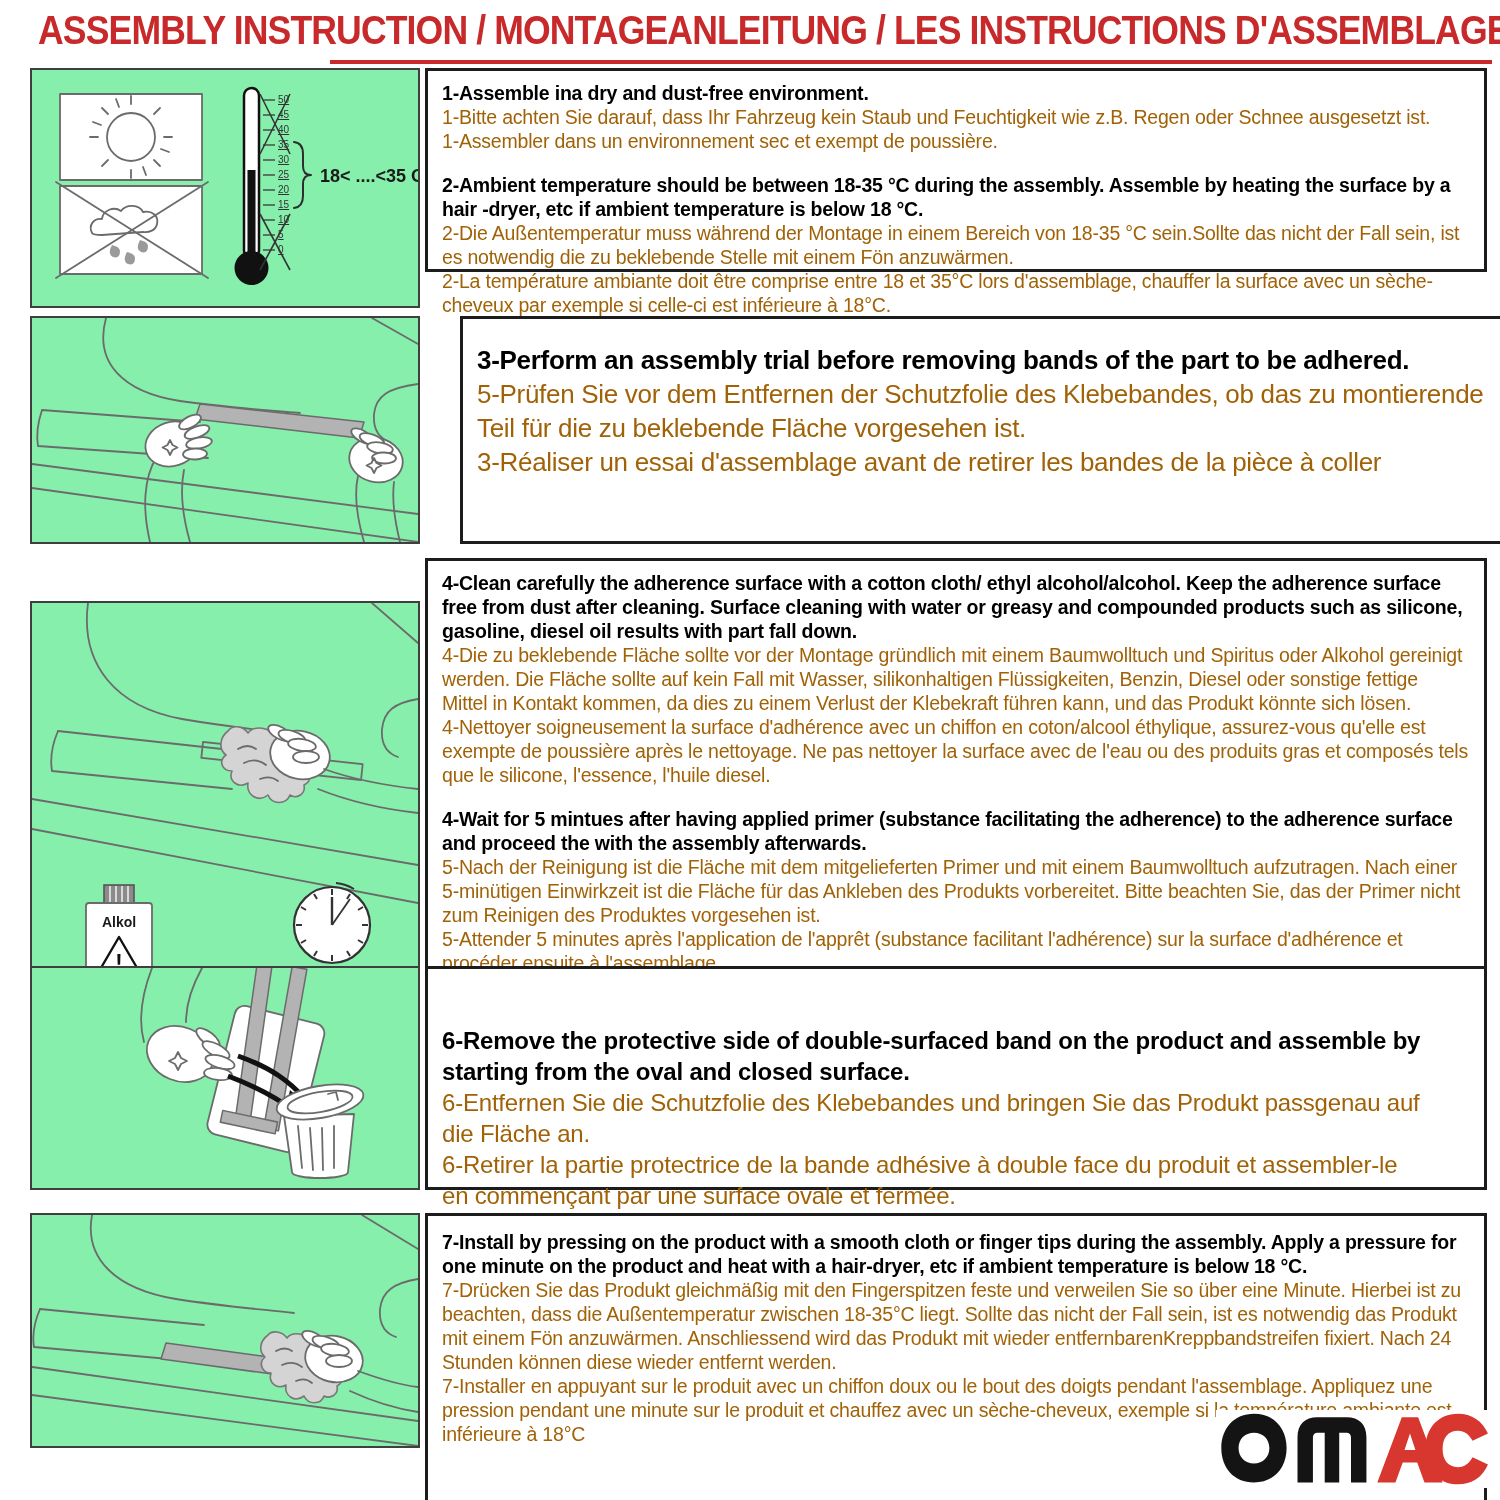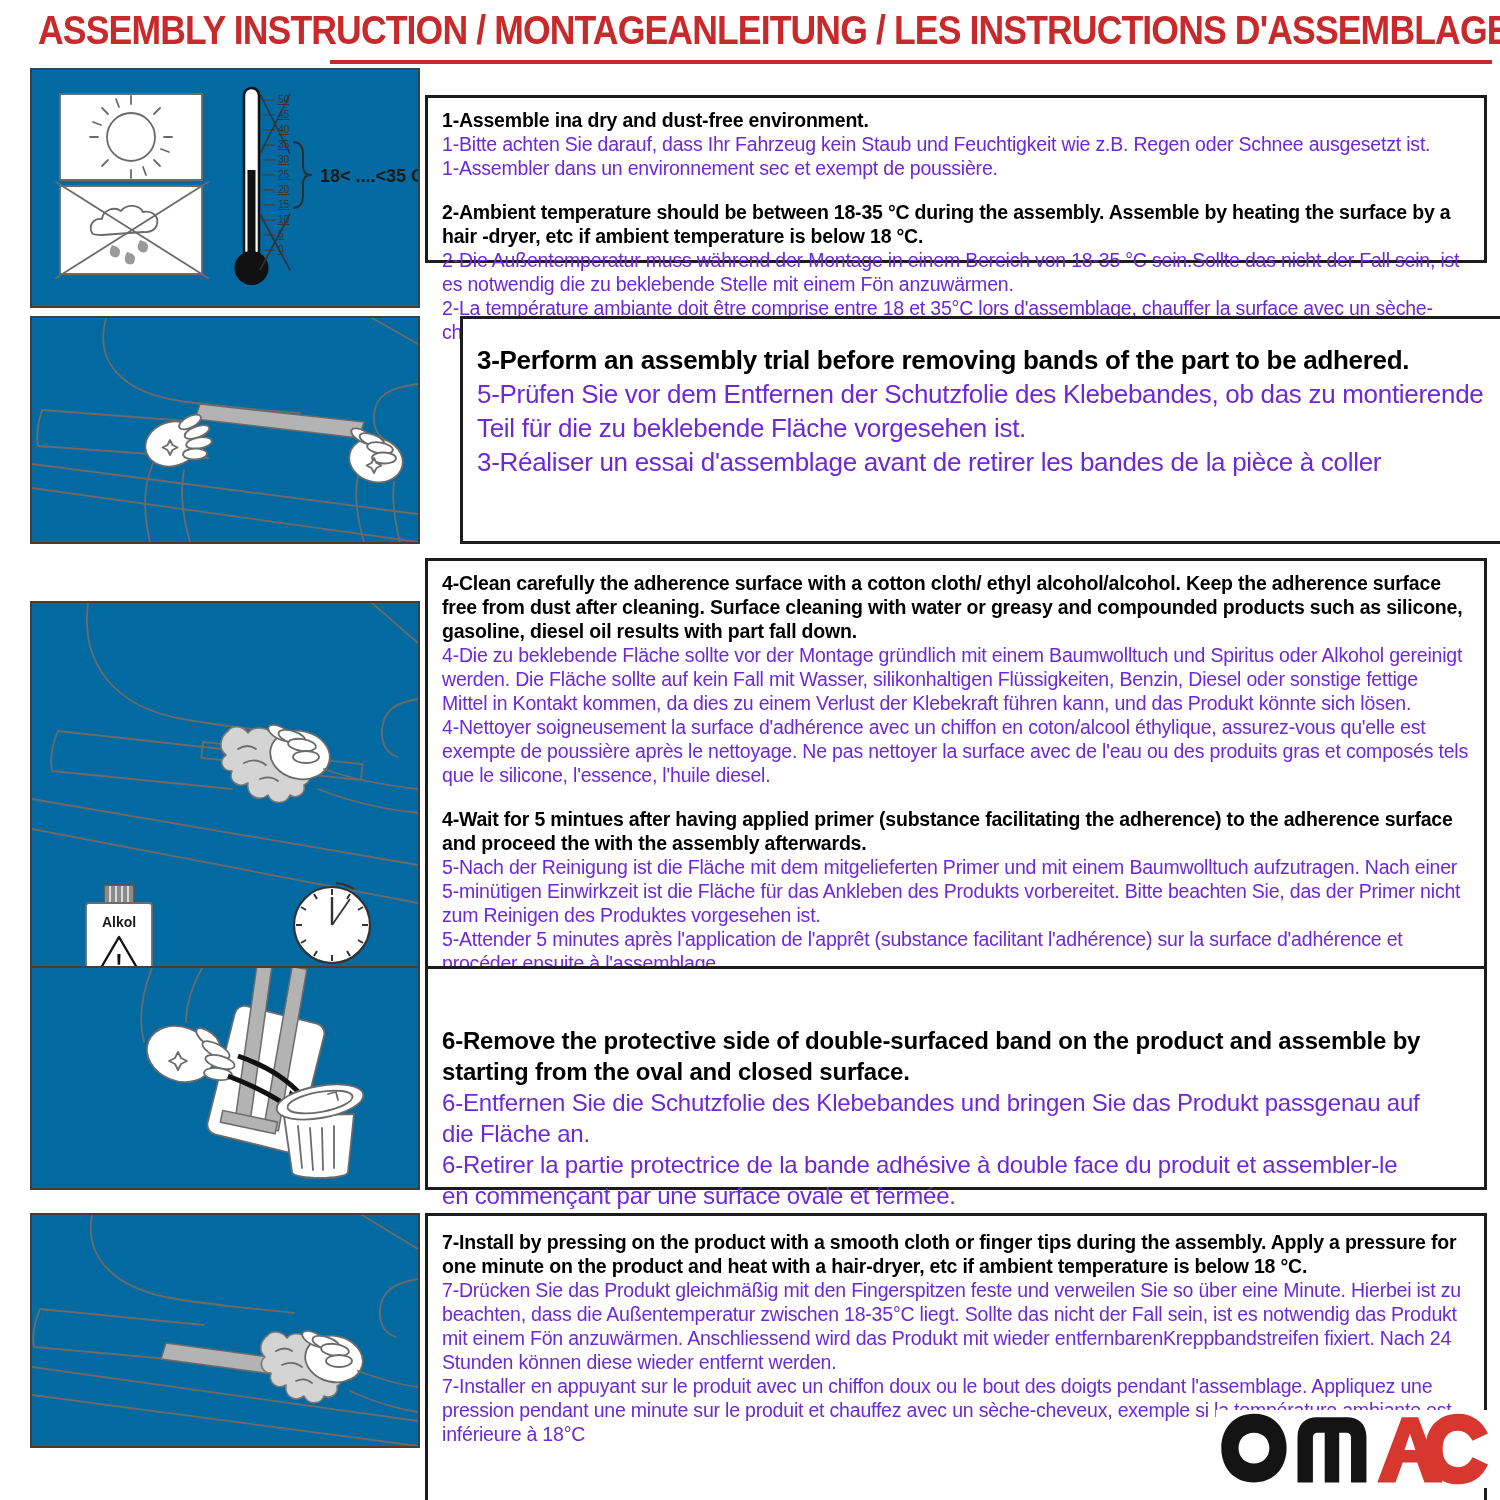--- a/index.html
+++ b/index.html
@@ -2,25 +2,25 @@
 <html><head>
 <meta charset="utf-8">
 <style>
   html,body{margin:0;padding:0;background:#ffffff;}
   .page{position:relative;width:1500px;height:1500px;background:#fff;overflow:hidden;
         font-family:"Liberation Sans",sans-serif;color:#111;}
   .title{position:absolute;left:38px;top:8px;font-size:40px;font-weight:bold;
          color:#C8292B;letter-spacing:-1px;white-space:nowrap;
          transform:scaleX(0.89);transform-origin:left center;}
   .title-rule{position:absolute;left:330px;top:60px;width:1162px;height:4px;background:#C8292B;}
-  .illus{position:absolute;left:30px;width:390px;border:2px solid #3f3f3f;background:#0369a1;box-sizing:border-box;}
+  .illus{position:absolute;left:30px;width:390px;border:2px solid #3f3f3f;background:#86efac;box-sizing:border-box;}
   .tbox{position:absolute;left:425px;width:1062px;border:3px solid #1c1c1c;background:#fff;
         box-sizing:border-box;padding:10px 16px 6px 14px;}
   .tbox .step+.step{margin-top:20px;}
-  .p{font-size:19.5px;line-height:24px;color:#6d28d9;letter-spacing:-0.2px;}
+  .p{font-size:19.5px;line-height:24px;color:#a16207;letter-spacing:-0.2px;}
   .en{font-weight:bold;color:#000;}
   .tbox.lg{padding-top:24px;margin-left:35px;}
   .tbox.lg .p{font-size:26px;line-height:34px;letter-spacing:-0.3px;}
   .tbox.md{padding-top:56px;padding-right:60px;}
   .tbox.md .p{font-size:24px;line-height:31px;}
   .tbox.sm5{padding-top:14px;}
   svg{display:block;}
   .stroke{fill:none;stroke:#6b6b6b;stroke-width:1.8;stroke-linecap:round;stroke-linejoin:round;}
   .stroke-d{fill:none;stroke:#2e2e2e;stroke-width:2;stroke-linecap:round;stroke-linejoin:round;}
   .whitefill{fill:#fff;stroke:#6b6b6b;stroke-width:1.8;stroke-linejoin:round;}
@@ -108,21 +108,21 @@
           <line x1="228" y1="144" x2="258" y2="200"></line>
             <line x1="258" y1="144" x2="228" y2="200"></line>
         </g>
 
         <path class="stroke-d" d="M262,72 Q271,73 271,84 L271,96 Q271,105 279,105 Q271,105 271,114 L271,126 Q271,137 262,138" fill="none"></path>
         <text class="ill-label" x="288" y="112" font-size="18">18&lt; ....&lt;35 C</text>
       </g>
     </svg>
   </div>
 
-  <div class="tbox" style="top:68px;height:168px;margin-top:27px;">
+  <div class="tbox" style="top:68px;height:204px;">
     <div class="step">
       <div class="p en">1-Assemble ina dry and dust-free environment.</div>
       <div class="p">1-Bitte achten Sie darauf, dass Ihr Fahrzeug kein Staub und Feuchtigkeit wie z.B. Regen oder Schnee ausgesetzt ist.</div>
       <div class="p">1-Assembler dans un environnement sec et exempt de poussière.</div>
     </div>
     <div class="step">
       <div class="p en">2-Ambient temperature should be between 18-35 °C  during the assembly. Assemble by heating the surface by a hair -dryer, etc if ambient temperature is below 18 °C.</div>
       <div class="p">2-Die Außentemperatur muss während der Montage in einem Bereich von 18-35 °C  sein.Sollte das nicht der Fall sein, ist es notwendig die zu beklebende Stelle mit einem Fön anzuwärmen.</div>
       <div class="p">2-La température ambiante doit être comprise entre 18 et 35°C lors d'assemblage, chauffer la surface avec un sèche-cheveux par exemple si celle-ci est inférieure à 18°C.</div>
     </div>

